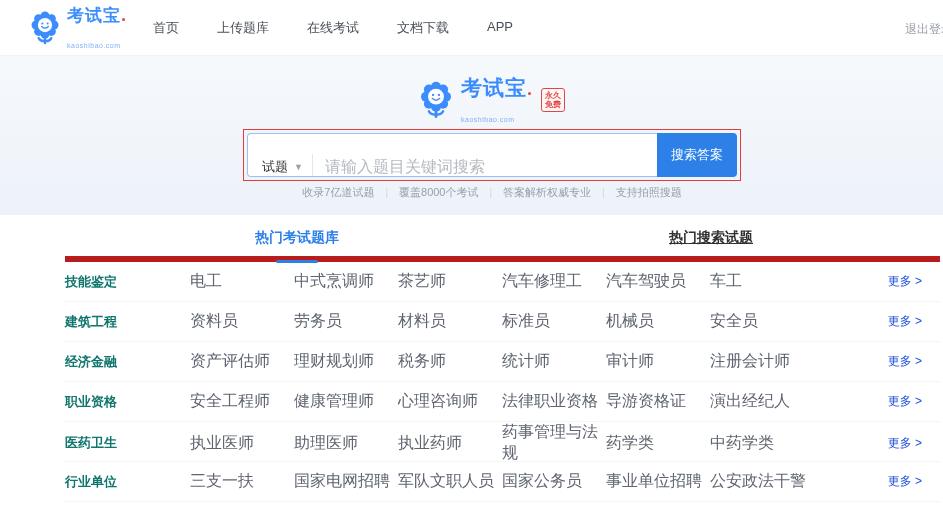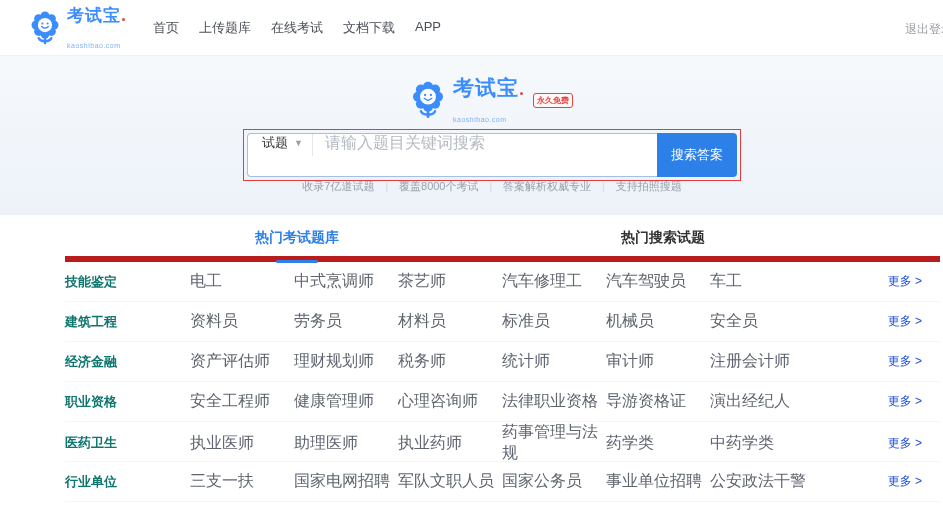--- a/index.html
+++ b/index.html
@@ -9,64 +9,64 @@
 
   
   .navbar { position:relative; height:56px; background:#fff; display:flex; align-items:center;
     padding-left:30px; border-bottom:1px solid #f0f2f5; }
   .logo { display:flex; align-items:center; gap:7px; }
   .logo-col { display:flex; flex-direction:column; line-height:1;gap:15px; }
   .logo-name { font-size:17px; font-weight:bold; color:#3b8cfc; letter-spacing:1px; }
   .logo-dot { display:inline-block; width:3px; height:3px; background:#e34545; border-radius:50%;
     margin-left:1px; vertical-align:baseline; }
   .logo-domain { font-size:7px; color:#7fb0f7; margin-top:3px; letter-spacing:.5px; }
-  .menu { display:flex; gap:20px; margin-left:28px; }
+  .menu { display:flex; gap:38px; margin-left:28px; }
   .menu-item { font-size:13px; color:#4a4f57; }
   .logout { position:absolute; left:905px; top:21px; font-size:12px; color:#9aa0a8; white-space:nowrap; }
 
   
   .hero { position:relative; height:159px;
     background:linear-gradient(180deg,#f6f9fc 0%,#edf2f9 100%); }
   .hero-logo { position:absolute; top:21px; left:243px; width:498px;
     display:flex; justify-content:center; align-items:center; gap:8px; }
   .hero-name { font-size:21px; letter-spacing:1px; }
   .hero-domain { font-size:7px; }
-  .badge { display:inline-flex; align-items:center; font-size:8px;
+  .badge { display:inline-flex; flex-direction:column; align-items:center; font-size:8px;
     line-height:9px; font-weight:bold; color:#e34545; border:1px solid #e34545; border-radius:3px;
     padding:2px 3px; background:#fff6f6; margin-left:2px; }
 
   .search-annotation { position:absolute; top:73px; left:243px; width:498px; height:52px;
     border:1px solid #e23c3c; padding:3px; }
   .search-bar { display:flex; height:44px; }
-  .search-input-wrap { flex:1; display:flex; align-items:flex-start; background:#fff;
+  .search-input-wrap { flex:1; display:flex; align-items:flex-end; background:#fff;
     border:1px solid #9fc0ee; border-right:none; border-radius:4px 0 0 4px; }
   .type-select { display:flex; align-items:center; gap:6px; padding:0 9px 0 14px;
     font-size:13px; color:#333; cursor:pointer; }
   .caret { font-size:9px; color:#9aa0a8; }
   .vdiv { width:1px; height:22px; background:#e4e7ed; }
   .search-input { flex:1; border:none; outline:none; padding:0 12px; font-size:16px;
     color:#333; background:transparent; font-family:"Liberation Sans",sans-serif; }
   .search-input::placeholder { color:#b4b9c2; }
   .search-btn { width:80px; background:#2d80e8; color:#fff; border:none; font-size:13px;
     border-radius:0 4px 4px 0; cursor:pointer; font-family:"Liberation Sans",sans-serif; }
 
-  .stats { position:absolute; top:123px; left:243px; width:498px;
+  .stats { position:absolute; top:129px; left:243px; width:498px;
     display:flex; justify-content:center; align-items:center; gap:11px;
     font-size:11px; color:#98a0ac; white-space:nowrap; }
   .sep { color:#d0d6de; font-size:10px; }
 
   
   .content { background:#fff; }
   .tabs-header { position:relative; height:47px; margin:0 3px 0 65px;
     border-bottom:6px solid #b91c1c; }
   .tab { position:absolute; top:14px; font-size:14px; cursor:pointer; }
   .tab-active { left:190px; color:#2d80e8; font-weight:bold; }
   .tab-active::after { content:""; position:absolute; left:50%; transform:translateX(-50%);
     top:31px; width:42px; height:3px; background:#2d80e8; border-radius:2px; }
-  .tab-inactive { left:556px; color:#303133; font-weight:bold; }
+  .tab-inactive { left:604px; color:#303133; font-weight:bold;text-decoration:underline; }
 
   .rows { margin:0 3px 0 65px; }
   .row { height:40px; display:grid; grid-template-columns:125px repeat(6,104px) 1fr auto;
     align-items:center; border-bottom:1px solid #f4f6f8; padding-right:18px; }
   .cat { font-size:13px; font-weight:bold; color:#0f766e; }
   .item { font-size:16px; color:#5f6570; }
   .more { font-size:12px; color:#1d4ed8; white-space:nowrap; }
 </style>
 </head>
 <body>

